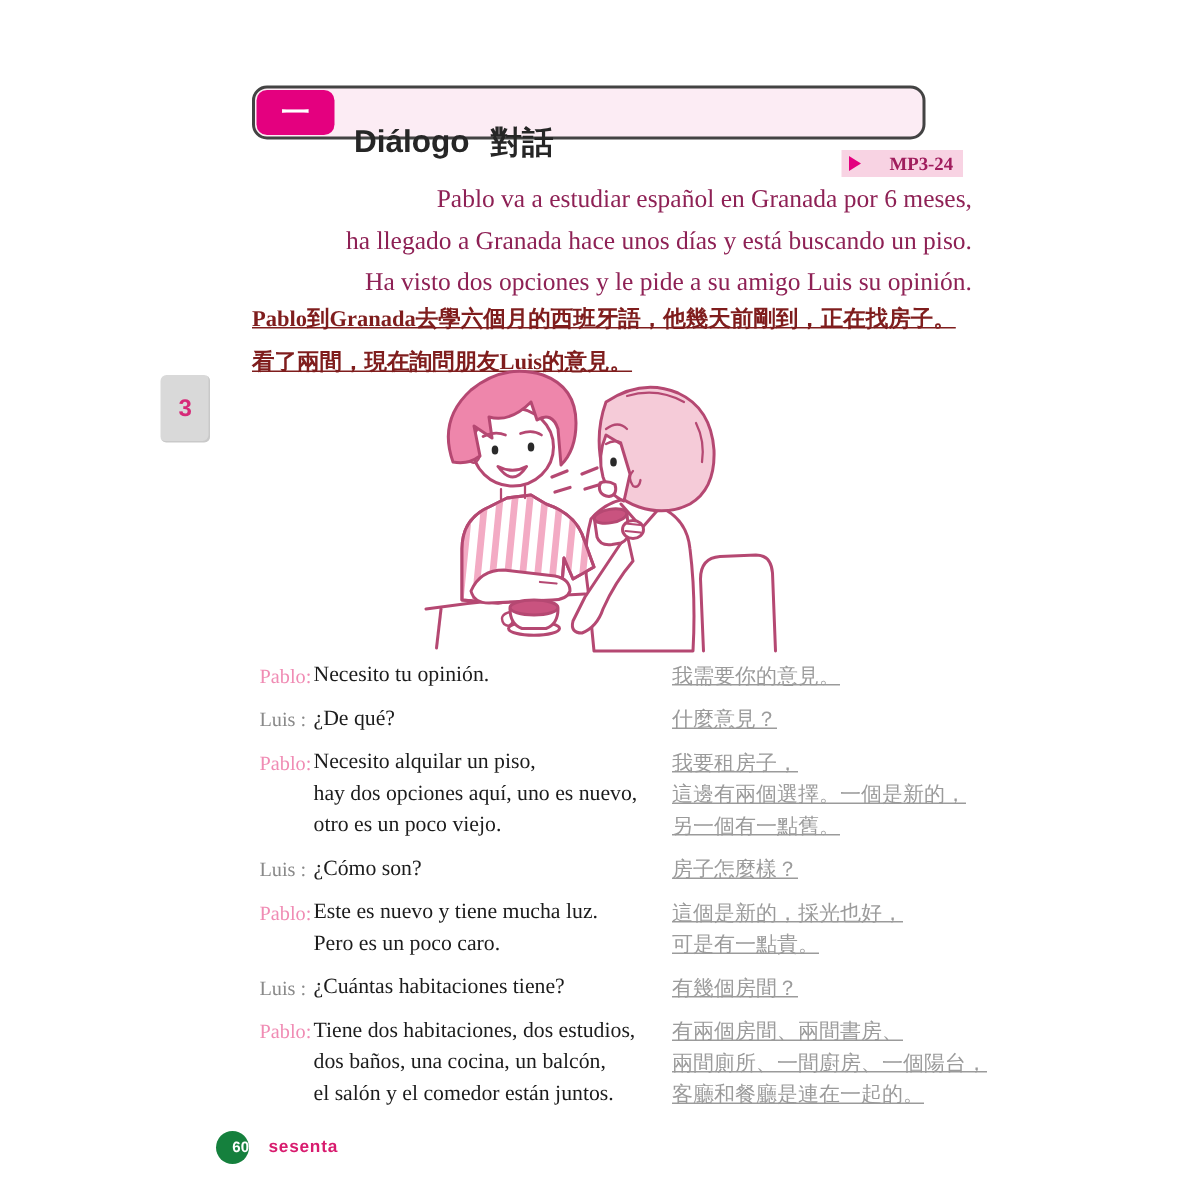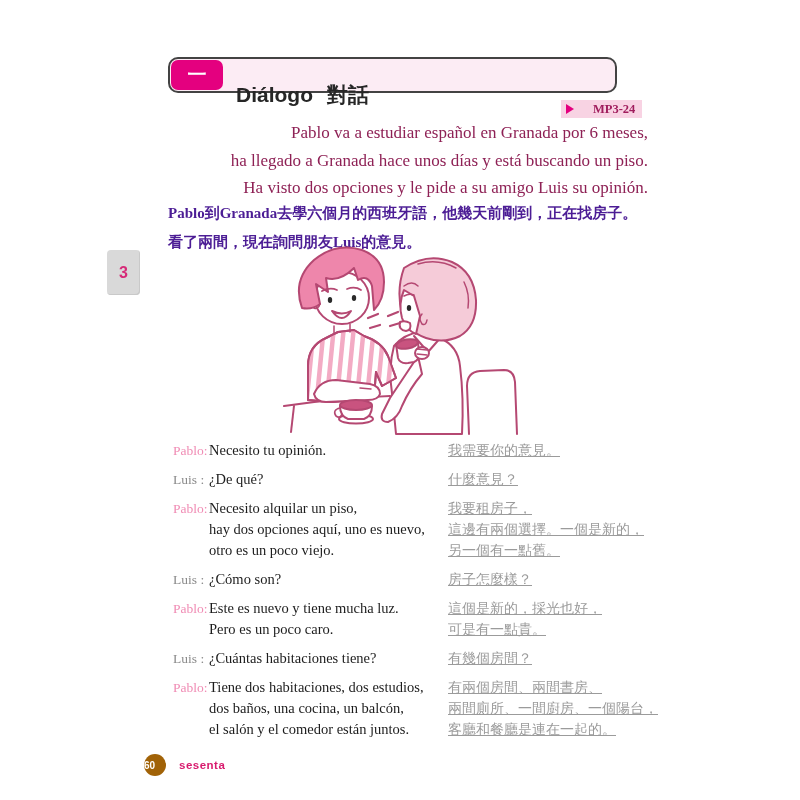--- a/index.html
+++ b/index.html
@@ -38,21 +38,21 @@
   }
   .audio-label { font-weight:bold; font-size:12.5px; color:#a01d5d; }
 
   
   .intro-es {
     position:absolute; left:168px; top:119px; width:480px;
     font-size:17px; line-height:27.5px; color:#8e2155;text-align:right;
   }
   .intro-zh {
     position:absolute; left:168px; top:199px; width:520px;
-    font-weight:bold; font-size:15px; line-height:29px; color:#4c1d95;
+    font-weight:bold; font-size:15px; line-height:29px; color:#7f1d1d;text-decoration:underline;
   }
 
   
   .side-tab {
     position:absolute; left:107px; top:250px; width:33px; height:45px;
     background:#d9d9d9; border-radius:4px;
     display:flex; align-items:center; justify-content:center;
     font-family:"Liberation Sans","DejaVu Sans",sans-serif;
     font-weight:bold; font-size:16px; color:#d62a78;
     box-shadow:inset -1px -1px 0 #c9c9c9;
@@ -67,22 +67,22 @@
   .dlg-speaker { font-size:13.5px; line-height:21px; }
   .dlg-speaker.pablo { color:#f08cb4; }
   .dlg-speaker.luis  { color:#8a8a8a; }
   .dlg-es { font-size:14.5px; line-height:21px; color:#1c1c1c; }
   .dlg-zh { font-size:14px; line-height:21px; color:#9b9b9b;
             font-family:"Liberation Sans","DejaVu Sans",sans-serif;text-decoration:underline; }
 
   
   .footer { position:absolute; left:144px; top:754px; display:flex; align-items:center; gap:13px; }
   .page-circle {
-    width:22px; height:22px; border-radius:50%; background:#a16207;
-    display:flex; align-items:center; justify-content:flex-start;
+    width:22px; height:22px; border-radius:50%; background:#15803d;
+    display:flex; align-items:center; justify-content:flex-end;
     color:#fff; font-family:"Liberation Sans","DejaVu Sans",sans-serif;
     font-weight:bold; font-size:10px;
   }
   .page-word {
     color:#d81b6e; font-family:"Liberation Sans","DejaVu Sans",sans-serif;
     font-weight:bold; font-size:11.5px; letter-spacing:.5px;
   }
 </style>
 </head>
 <body>

